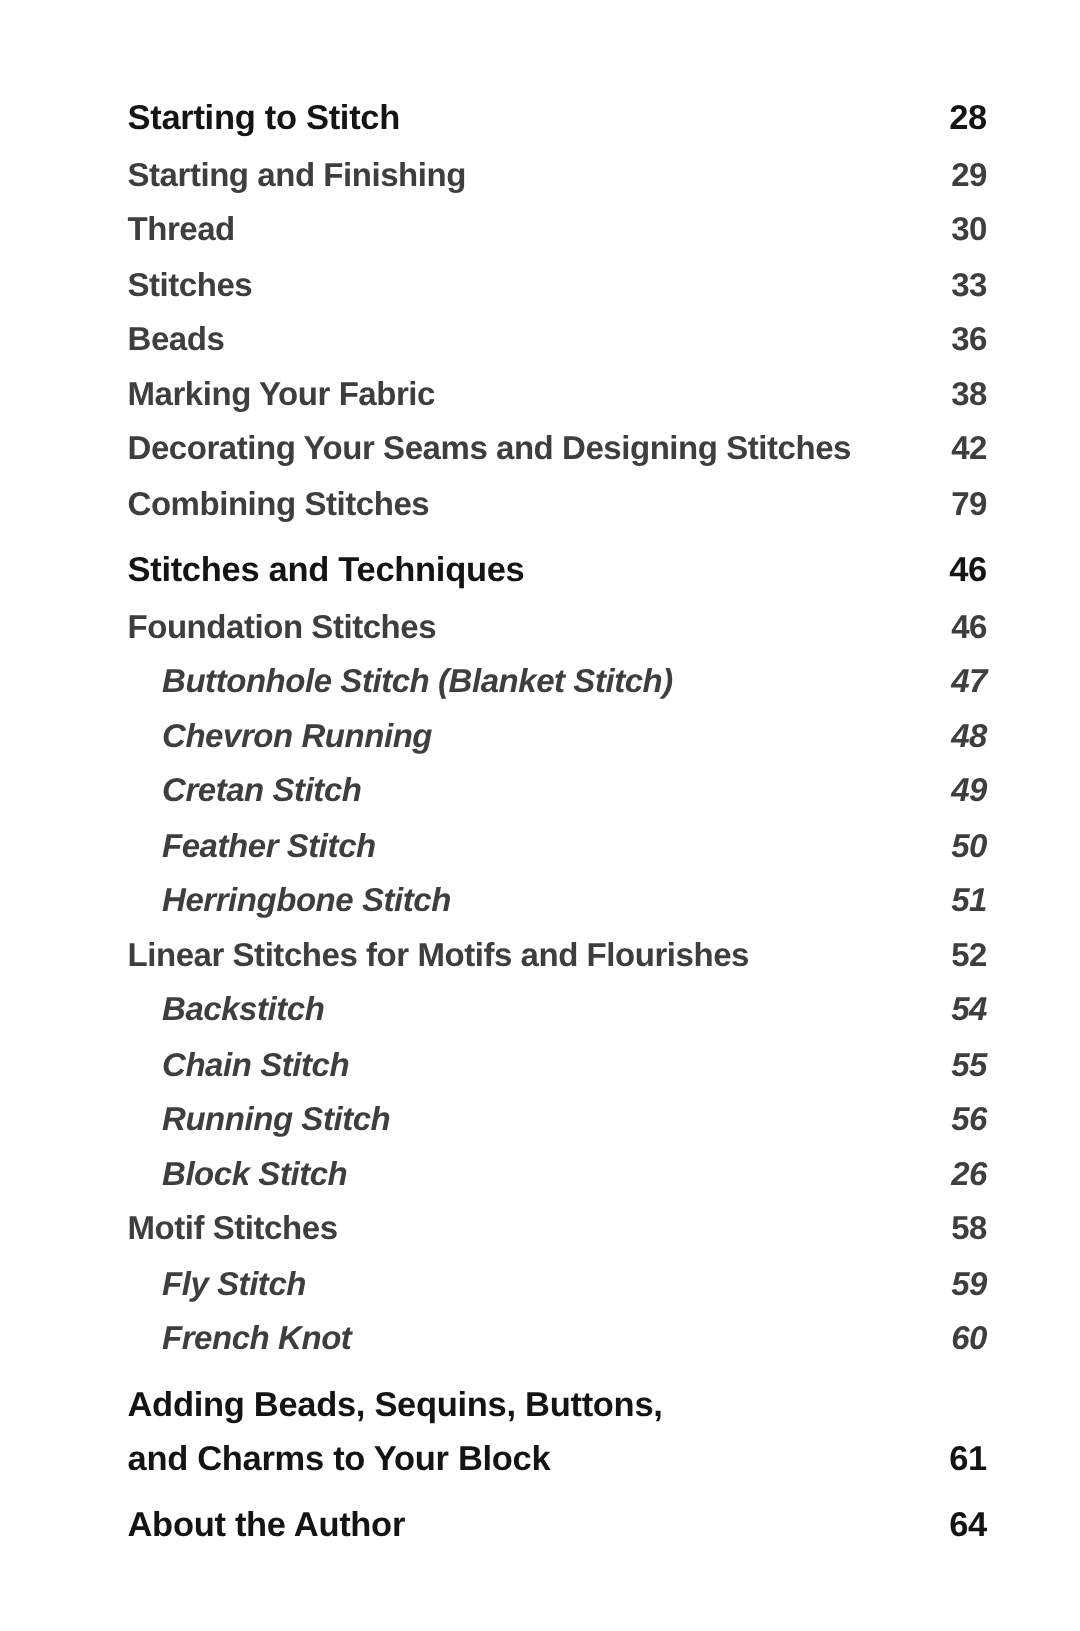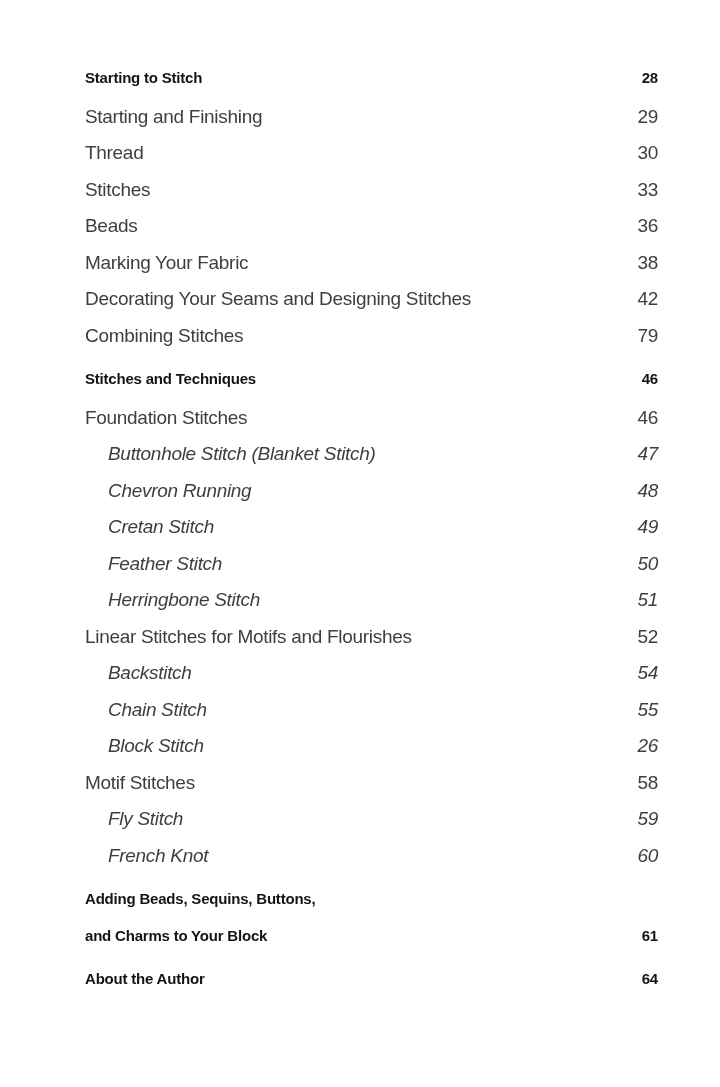--- a/index.html
+++ b/index.html
@@ -19,35 +19,36 @@
     background: #ffffff;
   }
   .toc {
     padding: 53px 62px 0 85px;
   }
   .row {
     display: flex;
     justify-content: space-between;
     align-items: flex-end;
     line-height: 36.5px;
-    font-size: 19px;
+    font-size: 22px;
     color: var(--entry-color, #3e3e3e);
     letter-spacing: -0.3px;
     cursor: pointer;
+    font-weight: bold;
   }
   .row .label {
     white-space: pre-line;
     padding-right: 20px;
   }
   .row .pagenum {
     flex: 0 0 auto;
   }
   .level-chapter {
     font-weight: 700;
-    font-size: 15px;
+    font-size: 23px;
     color: var(--chapter-color, #141414);
     margin-top: 7px;
     margin-bottom: 2px;
     letter-spacing: -0.2px;
   }
   .level-subsection .label,
   .level-subsection .pagenum {
     font-style: italic;
   }
   .level-subsection .label {
@@ -125,20 +126,24 @@
   </div>
       <div class="row level-subsection">
     <span class="label">Backstitch</span>
     <span class="pagenum">54</span>
   </div>
       <div class="row level-subsection">
     <span class="label">Chain Stitch</span>
     <span class="pagenum">55</span>
   </div>
       <div class="row level-subsection">
+    <span class="label">Running Stitch</span>
+    <span class="pagenum">56</span>
+  </div>
+      <div class="row level-subsection">
     <span class="label">Block Stitch</span>
     <span class="pagenum">26</span>
   </div>
       <div class="row level-section">
     <span class="label">Motif Stitches</span>
     <span class="pagenum">58</span>
   </div>
       <div class="row level-subsection">
     <span class="label">Fly Stitch</span>
     <span class="pagenum">59</span>

